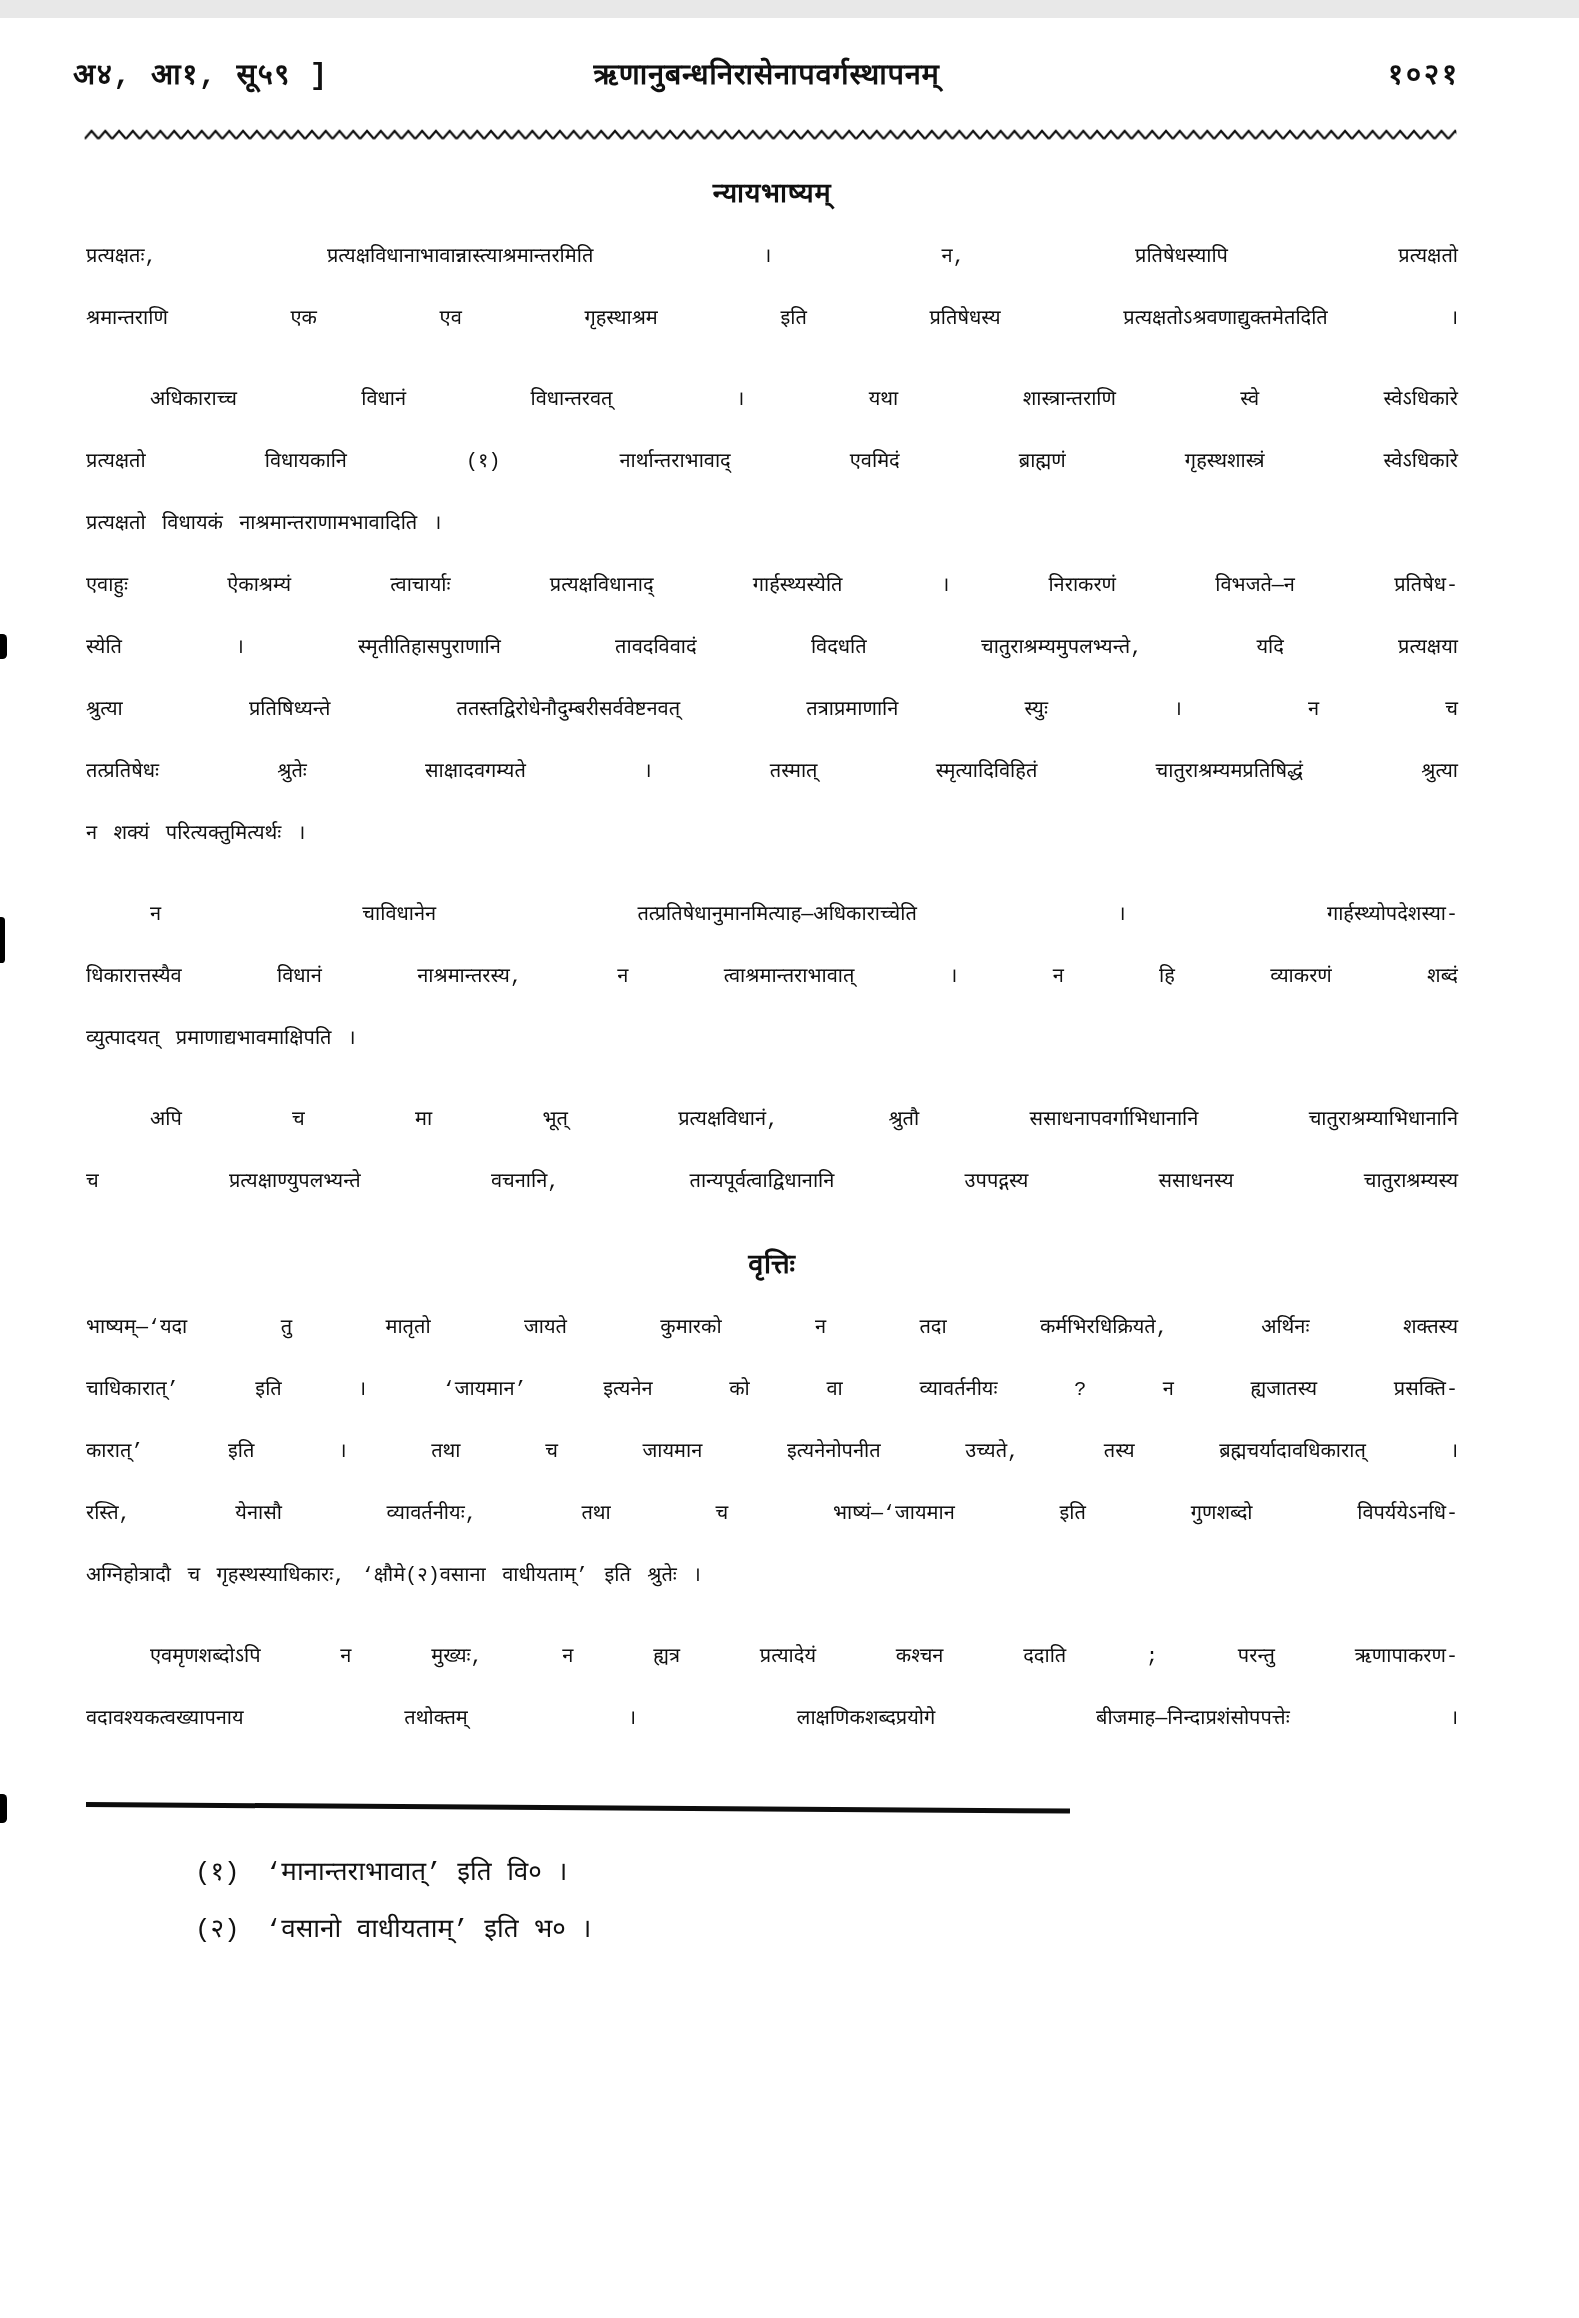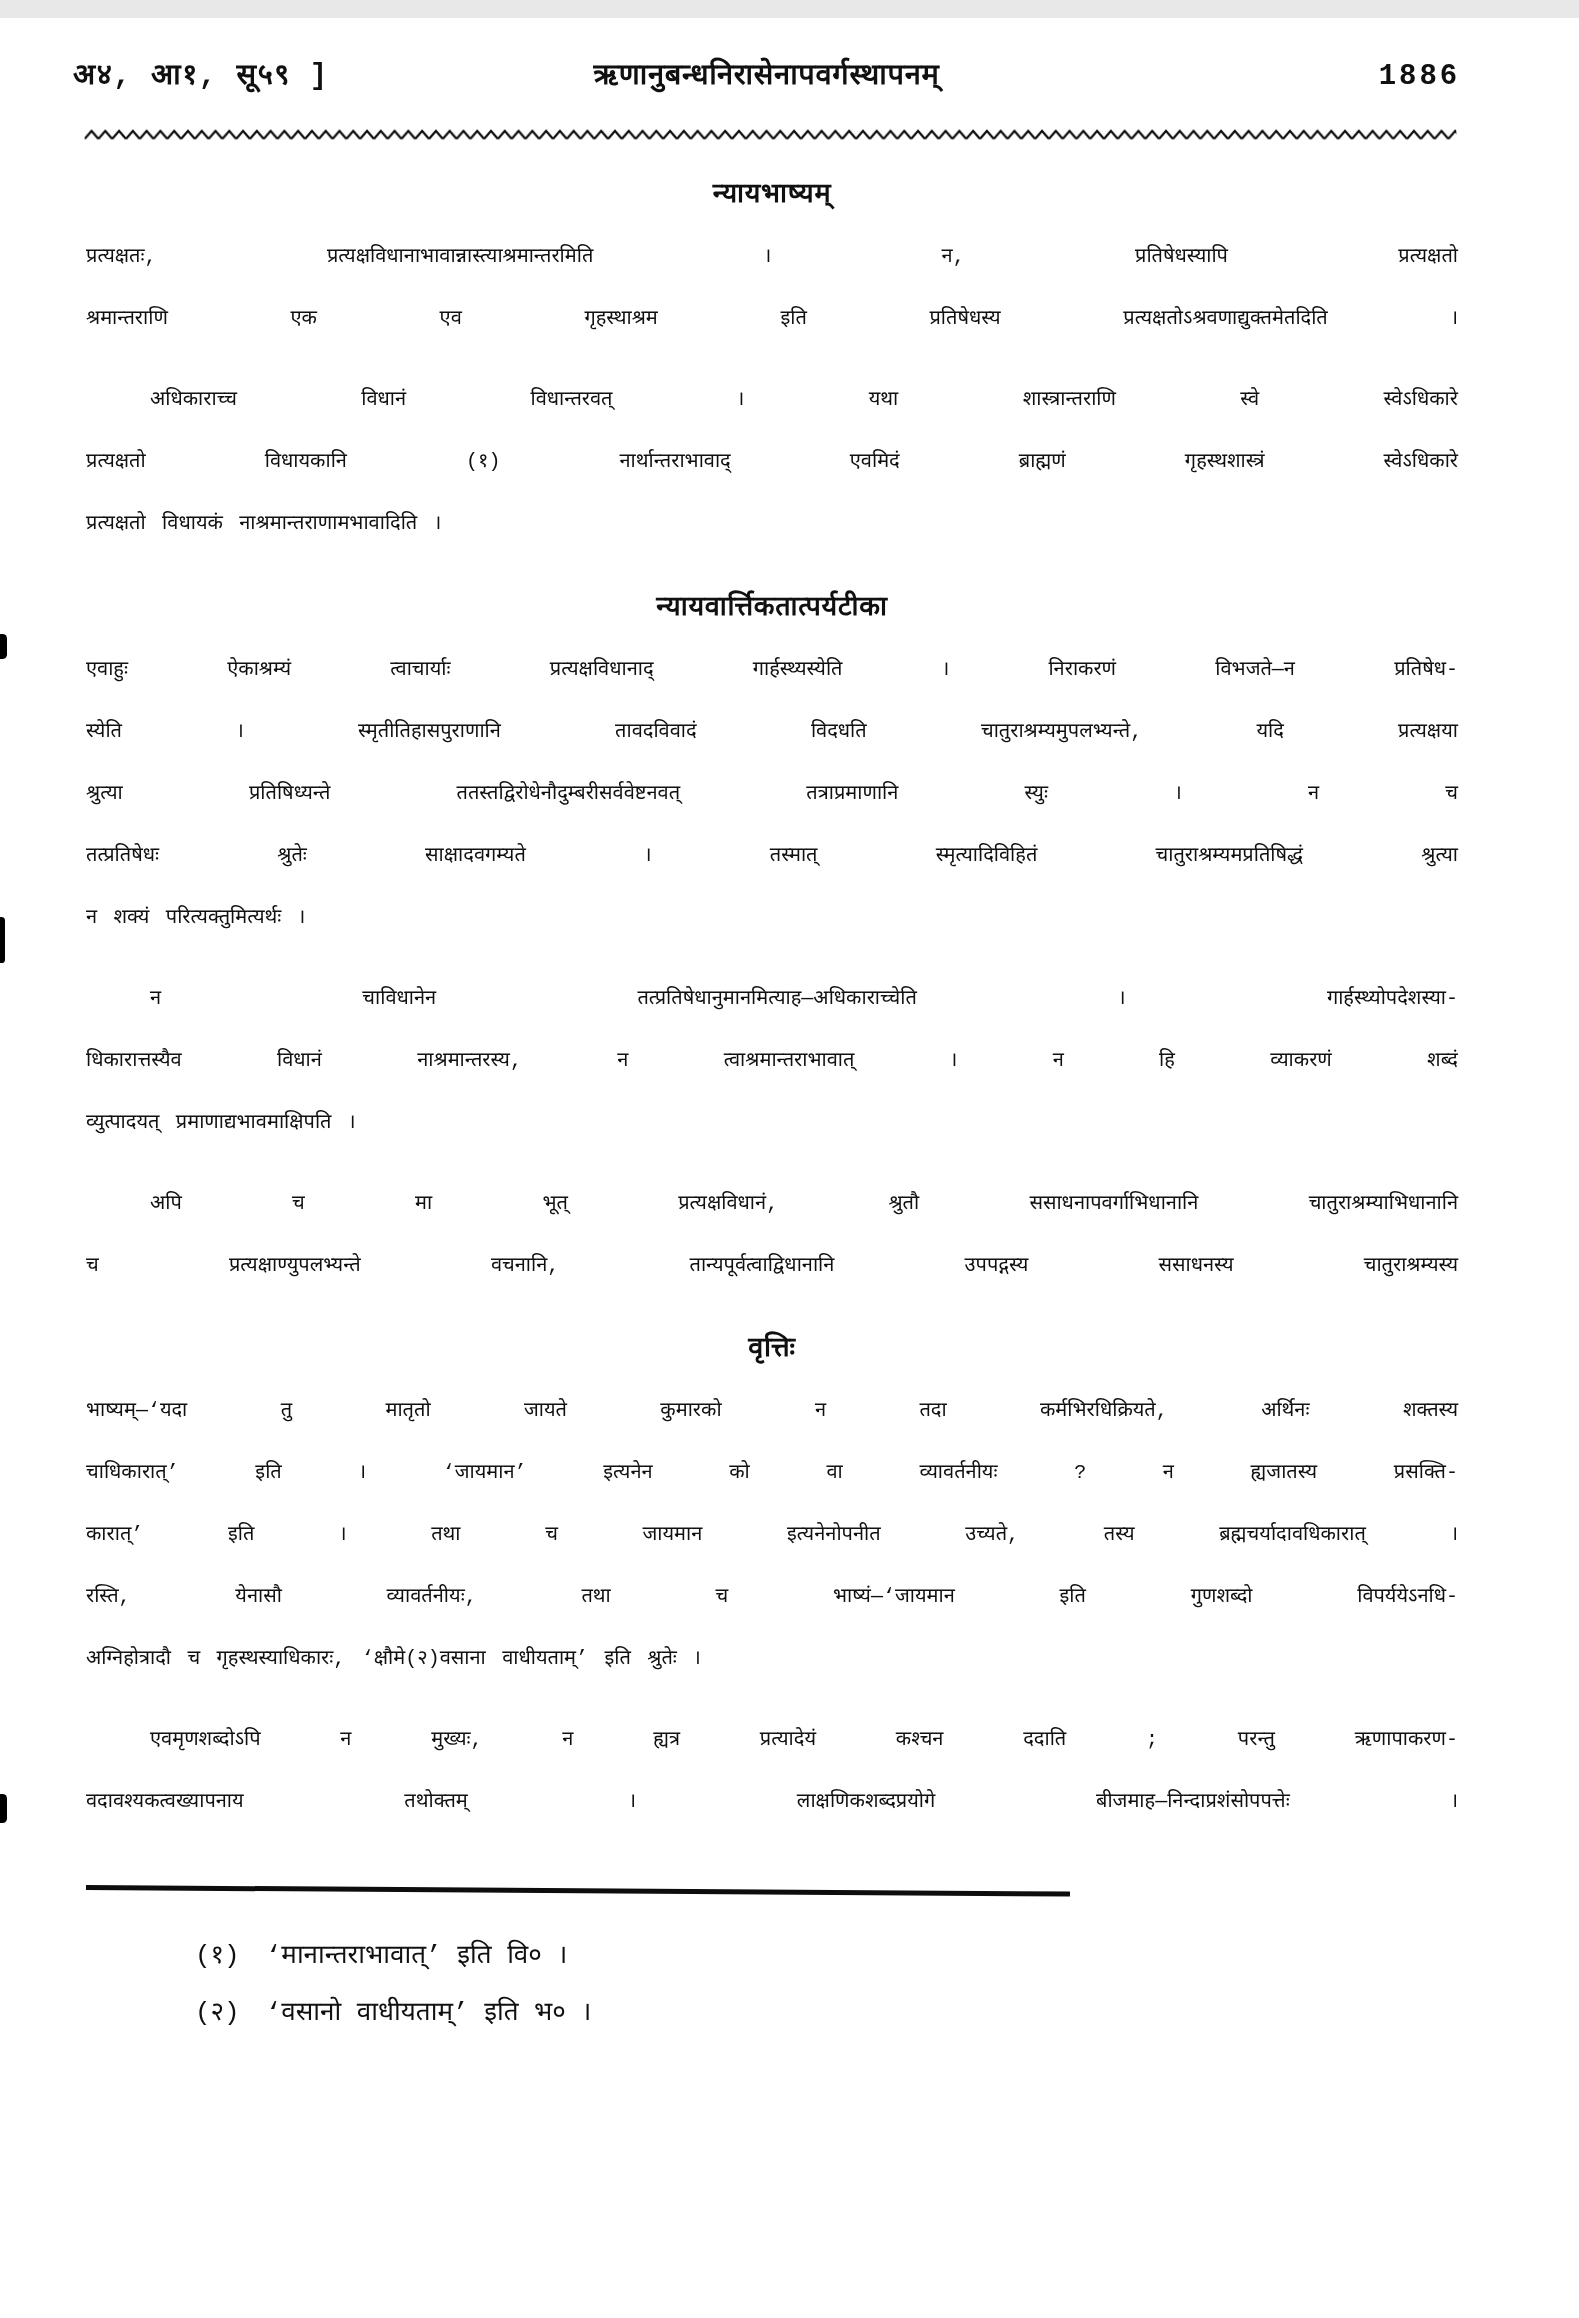--- a/index.html
+++ b/index.html
@@ -83,21 +83,21 @@
 
 <div class="page">
 
   <div class="artifact a1"></div>
   <div class="artifact a2"></div>
   <div class="artifact a3"></div>
 
   <div class="running-header">
     <span class="left">अ४, आ१, सू५९ ]</span>
     <span class="mid">ऋणानुबन्धनिरासेनापवर्गस्थापनम्</span>
-    <span class="right">1886</span>
+    <span class="right">१०२१</span>
   </div>
 
   <div class="zigzag-wrap">
     <svg width="1373" height="14.5" xmlns="http://www.w3.org/2000/svg" viewBox="0 0 1892 20">
       <defs>
         <pattern id="zz" width="19" height="20" patternUnits="userSpaceOnUse">
           <path d="M0 15 L9.5 4 L19 15" fill="none" stroke="#0d0d0d" stroke-width="3.2"></path>
         </pattern>
       </defs>
       <rect width="1892" height="20" fill="url(#zz)"></rect>
@@ -112,21 +112,20 @@
       <div class="line">प्रत्यक्षतः, प्रत्यक्षविधानाभावान्नास्त्याश्रमान्तरमिति ।   न, प्रतिषेधस्यापि प्रत्यक्षतो</div>
       <div class="line">श्रमान्तराणि एक एव गृहस्थाश्रम इति प्रतिषेधस्य प्रत्यक्षतोऽश्रवणाद्युक्तमेतदिति ।</div>
     </div>
 
     <div class="para gap indent">
       <div class="line">अधिकाराच्च विधानं विधान्तरवत् ।   यथा शास्त्रान्तराणि स्वे स्वेऽधिकारे</div>
       <div class="line">प्रत्यक्षतो विधायकानि (१) नार्थान्तराभावाद् एवमिदं ब्राह्मणं गृहस्थशास्त्रं स्वेऽधिकारे</div>
       <div class="line short">प्रत्यक्षतो विधायकं नाश्रमान्तराणामभावादिति ।</div>
     </div>
 
-    <div class="section-heading">न्यायवार्त्तिकतात्पर्यटीका</div>
 
     <div class="para">
       <div class="line">एवाहुः ऐकाश्रम्यं त्वाचार्याः प्रत्यक्षविधानाद् गार्हस्थ्यस्येति । निराकरणं विभजते—न प्रतिषेध-</div>
       <div class="line">स्येति ।   स्मृतीतिहासपुराणानि तावदविवादं विदधति चातुराश्रम्यमुपलभ्यन्ते, यदि प्रत्यक्षया</div>
       <div class="line">श्रुत्या प्रतिषिध्यन्ते ततस्तद्विरोधेनौदुम्बरीसर्ववेष्टनवत् तत्राप्रमाणानि स्युः ।   न च</div>
       <div class="line">तत्प्रतिषेधः श्रुतेः साक्षादवगम्यते ।   तस्मात् स्मृत्यादिविहितं चातुराश्रम्यमप्रतिषिद्धं श्रुत्या</div>
       <div class="line short">न शक्यं परित्यक्तुमित्यर्थः ।</div>
     </div>
 
     <div class="para gap indent">

